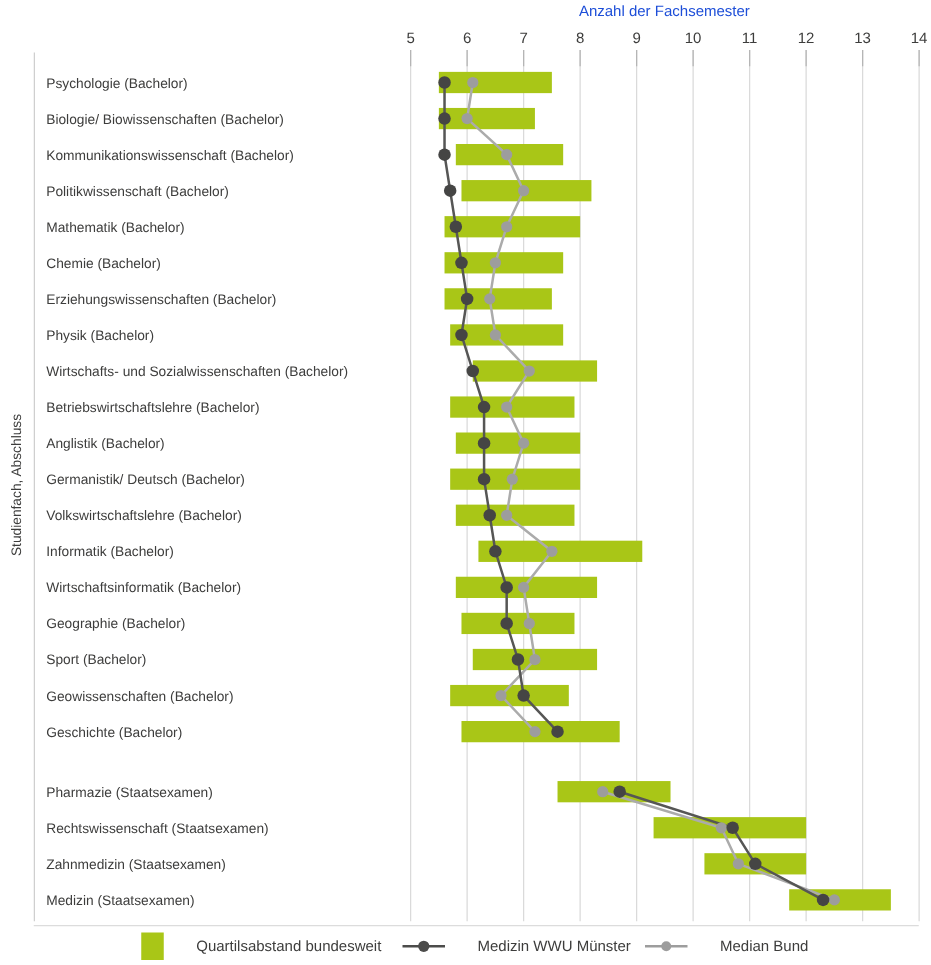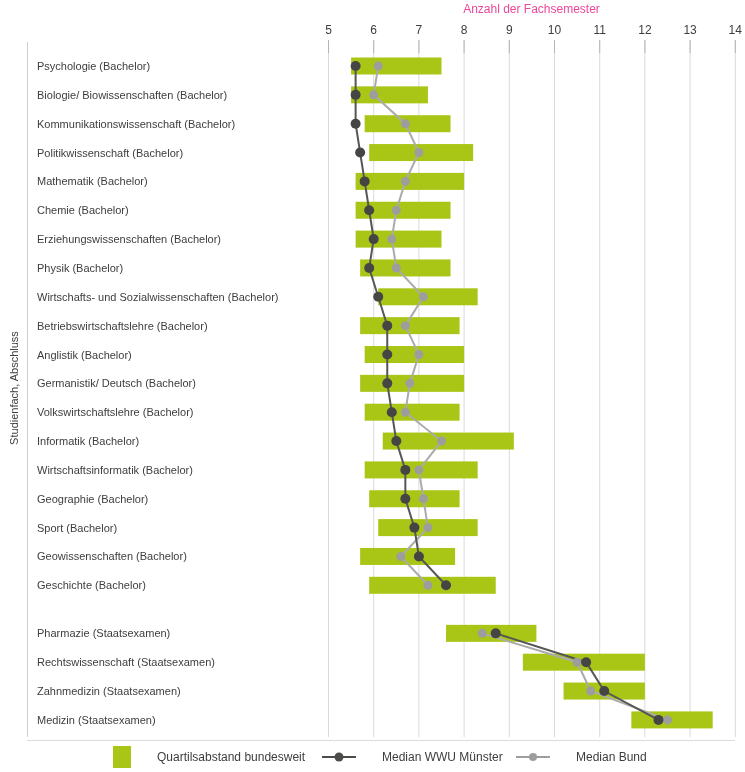--- a/index.html
+++ b/index.html
@@ -1,19 +1,19 @@
 <!DOCTYPE html>
 <html><head>
 <meta charset="utf-8">
 <style>
   html,body{margin:0;padding:0;background:#fff;}
   .page{position:relative;width:745px;height:772px;background:#fff;overflow:hidden;
         font-family:"Liberation Sans","DejaVu Sans",sans-serif;color:#3d3d3c;}
   .axis-title{position:absolute;left:328px;top:2px;width:407px;text-align:center;
-              font-size:12px;color:#ec4899;}
+              font-size:12px;color:#1d4ed8;}
   .y-title{position:absolute;left:14px;top:388px;transform:translate(-50%,-50%) rotate(-90deg);
            font-size:11px;white-space:nowrap;color:#3d3d3c;}
   svg text.tick-label{font-family:"Liberation Sans","DejaVu Sans",sans-serif;font-size:12px;fill:#3d3d3c;}
   svg text.cat-label{font-family:"Liberation Sans","DejaVu Sans",sans-serif;font-size:11px;fill:#3d3d3c;}
   .legend-sep{position:absolute;left:27px;top:740px;width:708px;height:1px;background:#dcdcdc;}
   .legend{position:absolute;left:0;top:741px;width:745px;height:31px;}
   .legend-item{position:absolute;top:4px;height:24px;display:flex;align-items:center;}
   .legend-label{font-size:12px;color:#3d3d3c;margin-left:26px;white-space:nowrap;}
   .swatch{display:inline-block;width:18px;height:22px;}
   .sym{position:relative;width:34px;height:10px;display:inline-block;}
@@ -164,21 +164,21 @@
   <div class="legend">
     <div class="legend-item" style="left:113px">
       <span class="swatch" style="background: rgb(169, 198, 23);"></span>
       <span class="legend-label">Quartilsabstand bundesweit</span>
     </div>
     <div class="legend-item" style="left:322px">
       <span class="sym">
         <span class="ln" id="wwu-ln" style="background: rgb(76, 76, 75);"></span>
         <span class="dt dt-wwu" id="wwu-dt" style="background: rgb(76, 76, 75);"></span>
       </span>
-      <span class="legend-label">Median WWU Münster</span>
+      <span class="legend-label">Medizin WWU Münster</span>
     </div>
     <div class="legend-item" style="left:516px">
       <span class="sym">
         <span class="ln" id="bund-ln" style="background: rgb(157, 157, 157);"></span>
         <span class="dt dt-bund" id="bund-dt" style="background: rgb(157, 157, 157);"></span>
       </span>
       <span class="legend-label">Median Bund</span>
     </div>
   </div>
 </div>

